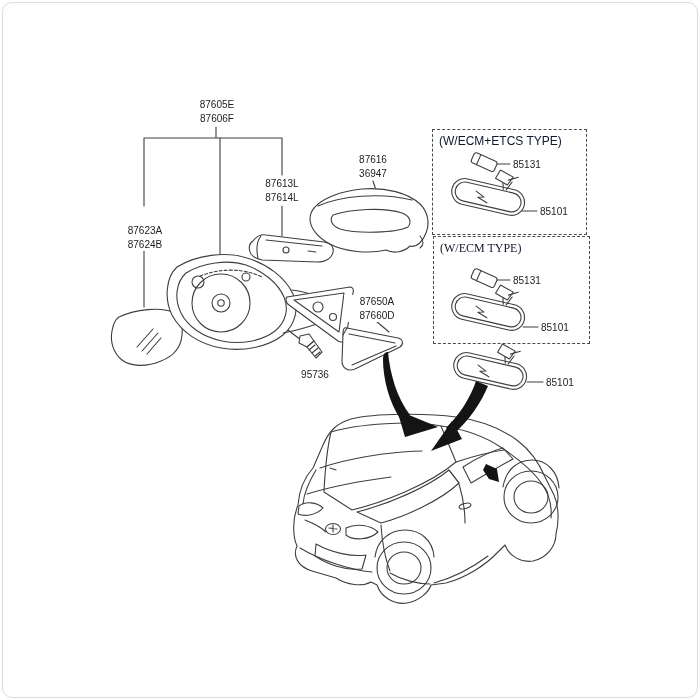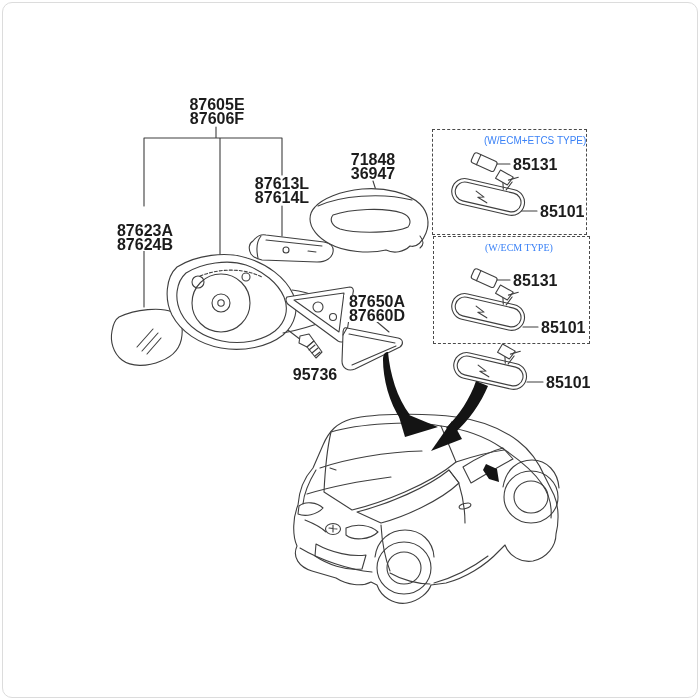--- a/index.html
+++ b/index.html
@@ -3,30 +3,30 @@
 <meta charset="utf-8">
 <style>
   html,body{margin:0;padding:0;}
   body{
     width:700px;height:700px;position:relative;background:#ffffff;
     font-family:"Liberation Sans", sans-serif;overflow:hidden;
   }
   .frame{position:absolute;inset:2px;border:1px solid #dcdcdc;border-radius:10px;pointer-events:none;}
   svg.art{position:absolute;left:0;top:0;}
   .lbl{
-    position:absolute;font-size:16px;line-height:13.5px;color:#1c1c1c;
-    text-align:center;background:#ffffff;padding:0 1px;white-space:nowrap;font-weight:bold;
+    position:absolute;font-size:10px;line-height:13.5px;color:#1c1c1c;
+    text-align:center;background:#ffffff;padding:0 1px;white-space:nowrap;
   }
   .lbl.single{text-align:left;background:transparent;}
   .dashed-box{
     position:absolute;border:1px dashed #4a4a4a;background:transparent;
   }
   .box-title{
-    position:absolute;left:6px;top:4px;font-size:10px;line-height:14px;
-    color:#3b82f6;white-space:nowrap;margin-left:45px;
+    position:absolute;left:6px;top:4px;font-size:12px;line-height:14px;
+    color:#0f172a;white-space:nowrap;
   }
 </style>
 </head>
 <body>
 
 <div class="frame"></div>
 
 <svg class="art" width="700" height="700" viewBox="0 0 700 700" fill="none" stroke="#3f3f3f" stroke-width="1.1" stroke-linecap="round" stroke-linejoin="round">
 
   <defs>
@@ -196,21 +196,21 @@
   <div>87623A</div>
   <div>87624B</div>
 </div>
 
 <div class="lbl" style="left:249px;top:177px;width:64px;">
   <div>87613L</div>
   <div>87614L</div>
 </div>
 
 <div class="lbl" style="left:346px;top:153px;width:52px;">
-  <div>71848</div>
+  <div>87616</div>
   <div>36947</div>
 </div>
 
 <div class="lbl" style="left:344px;top:295px;width:64px;">
   <div>87650A</div>
   <div>87660D</div>
 </div>
 
 <div class="lbl" style="left:288px;top:368px;width:52px;">
   <div>95736</div>

